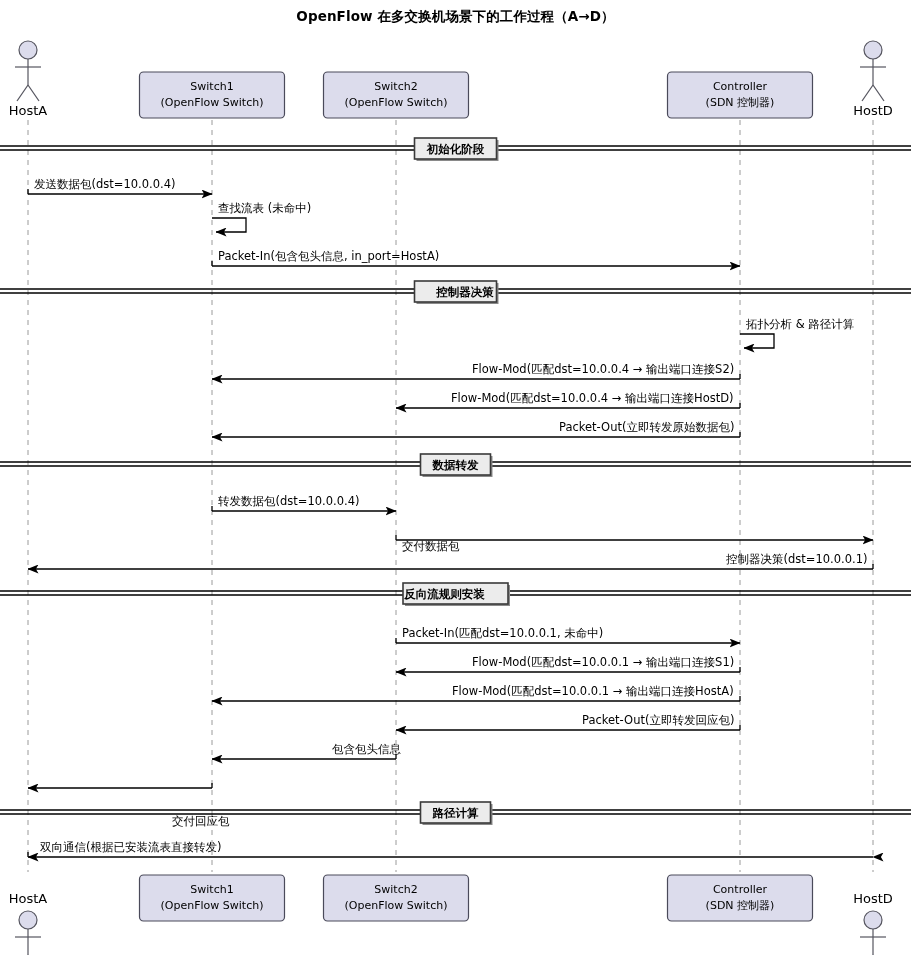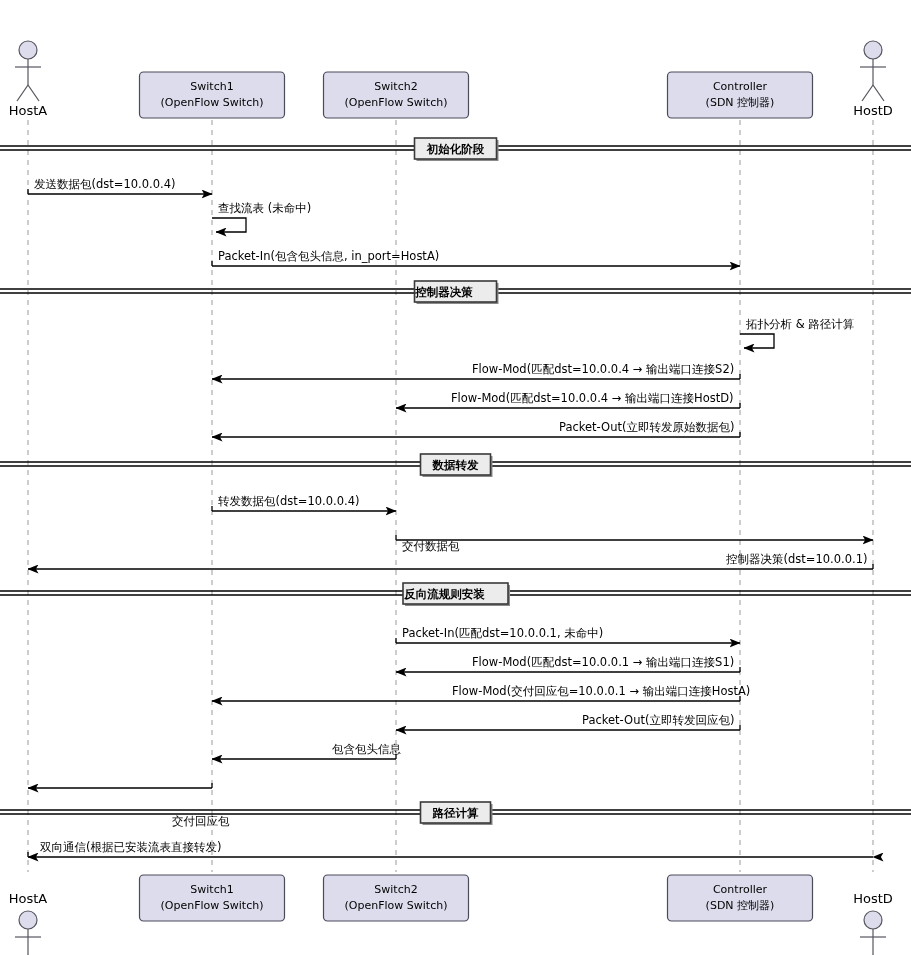--- a/index.html
+++ b/index.html
@@ -23,20 +23,21 @@
   }
   .msglabel{
     position:absolute;color:#000;font-size:11.5px;white-space:nowrap;
   }
 </style>
 </head>
 <body>
 
 <div id="stage">
 
+  <div class="htmltitle">OpenFlow 在多交换机场景下的工作过程（A→D）</div>
 
   <svg id="diagram" width="911" height="955">
     <defs>
       <marker id="ah" markerWidth="11" markerHeight="9" refX="10.5" refY="4.5" orient="auto" markerUnits="userSpaceOnUse">
         <path d="M0,0 L11,4.5 L0,9 L2.6,4.5 Z" fill="#000"></path>
       </marker>
       <marker id="ahL" markerWidth="11" markerHeight="9" refX="0.5" refY="4.5" orient="auto-start-reverse" markerUnits="userSpaceOnUse">
         <path d="M11,0 L0,4.5 L11,9 L8.4,4.5 Z" fill="#000"></path>
       </marker>
     </defs>
@@ -198,35 +199,35 @@
         <div>Controller</div>
         <div>(SDN 控制器)</div>
       </div>
       <div class="plabel" style="left: 667.5px; top: 882px; width: 145px;">
         <div>Controller</div>
         <div>(SDN 控制器)</div>
       </div>
       <div class="alabel" style="left: 813px; top: 103px; width: 120px;">HostD</div>
       <div class="alabel" style="left: 813px; top: 891px; width: 120px;">HostD</div>
       <div class="seclabel" style="left: 414.5px; top: 142px; width: 82px;">初始化阶段</div>
-      <div class="seclabel" style="left: 403px; top: 285px; width: 82px;">控制器决策</div>
+      <div class="seclabel" style="left: 424px; top: 285px; width: 82px;">控制器决策</div>
       <div class="seclabel" style="left: 420.5px; top: 458px; width: 70px;">数据转发</div>
       <div class="seclabel" style="left: 403px; top: 587px; width: 83px;">反向流规则安装</div>
       <div class="seclabel" style="left: 420.5px; top: 806px; width: 70px;">路径计算</div>
       <div class="msglabel" style="left: 34px; top: 177px;">发送数据包(dst=10.0.0.4)</div>
       <div class="msglabel" style="left: 218px; top: 201px;">查找流表 (未命中)</div>
       <div class="msglabel" style="left: 218px; top: 249px;">Packet-In(包含包头信息, in_port=HostA)</div>
       <div class="msglabel" style="left: 746px; top: 317px;">拓扑分析 &amp; 路径计算</div>
       <div class="msglabel" style="left: 472px; top: 362px;">Flow-Mod(匹配dst=10.0.0.4 → 输出端口连接S2)</div>
       <div class="msglabel" style="left: 451px; top: 391px;">Flow-Mod(匹配dst=10.0.0.4 → 输出端口连接HostD)</div>
       <div class="msglabel" style="left: 559px; top: 420px;">Packet-Out(立即转发原始数据包)</div>
       <div class="msglabel" style="left: 218px; top: 494px;">转发数据包(dst=10.0.0.4)</div>
       <div class="msglabel" style="left: 402px; top: 539px; text-align: right;">交付数据包</div>
       <div class="msglabel" style="left: 726px; top: 552px;">控制器决策(dst=10.0.0.1)</div>
       <div class="msglabel" style="left: 402px; top: 626px;">Packet-In(匹配dst=10.0.0.1, 未命中)</div>
       <div class="msglabel" style="left: 472px; top: 655px;">Flow-Mod(匹配dst=10.0.0.1 → 输出端口连接S1)</div>
-      <div class="msglabel" style="left: 452px; top: 684px;">Flow-Mod(交付回应包=10.0.0.1 → 输出端口连接HostA)</div>
+      <div class="msglabel" style="left: 452px; top: 684px;">Flow-Mod(匹配dst=10.0.0.1 → 输出端口连接HostA)</div>
       <div class="msglabel" style="left: 582px; top: 713px;">Packet-Out(立即转发回应包)</div>
       <div class="msglabel" style="left: 332px; top: 742px;">包含包头信息</div>
       <div class="msglabel" style="left: 148px; top: 814px; margin-left: 24px;">交付回应包</div>
       <div class="msglabel" style="left: 40px; top: 840px;">双向通信(根据已安装流表直接转发)</div>
     </div>
 </div>
 
 </body></html>

